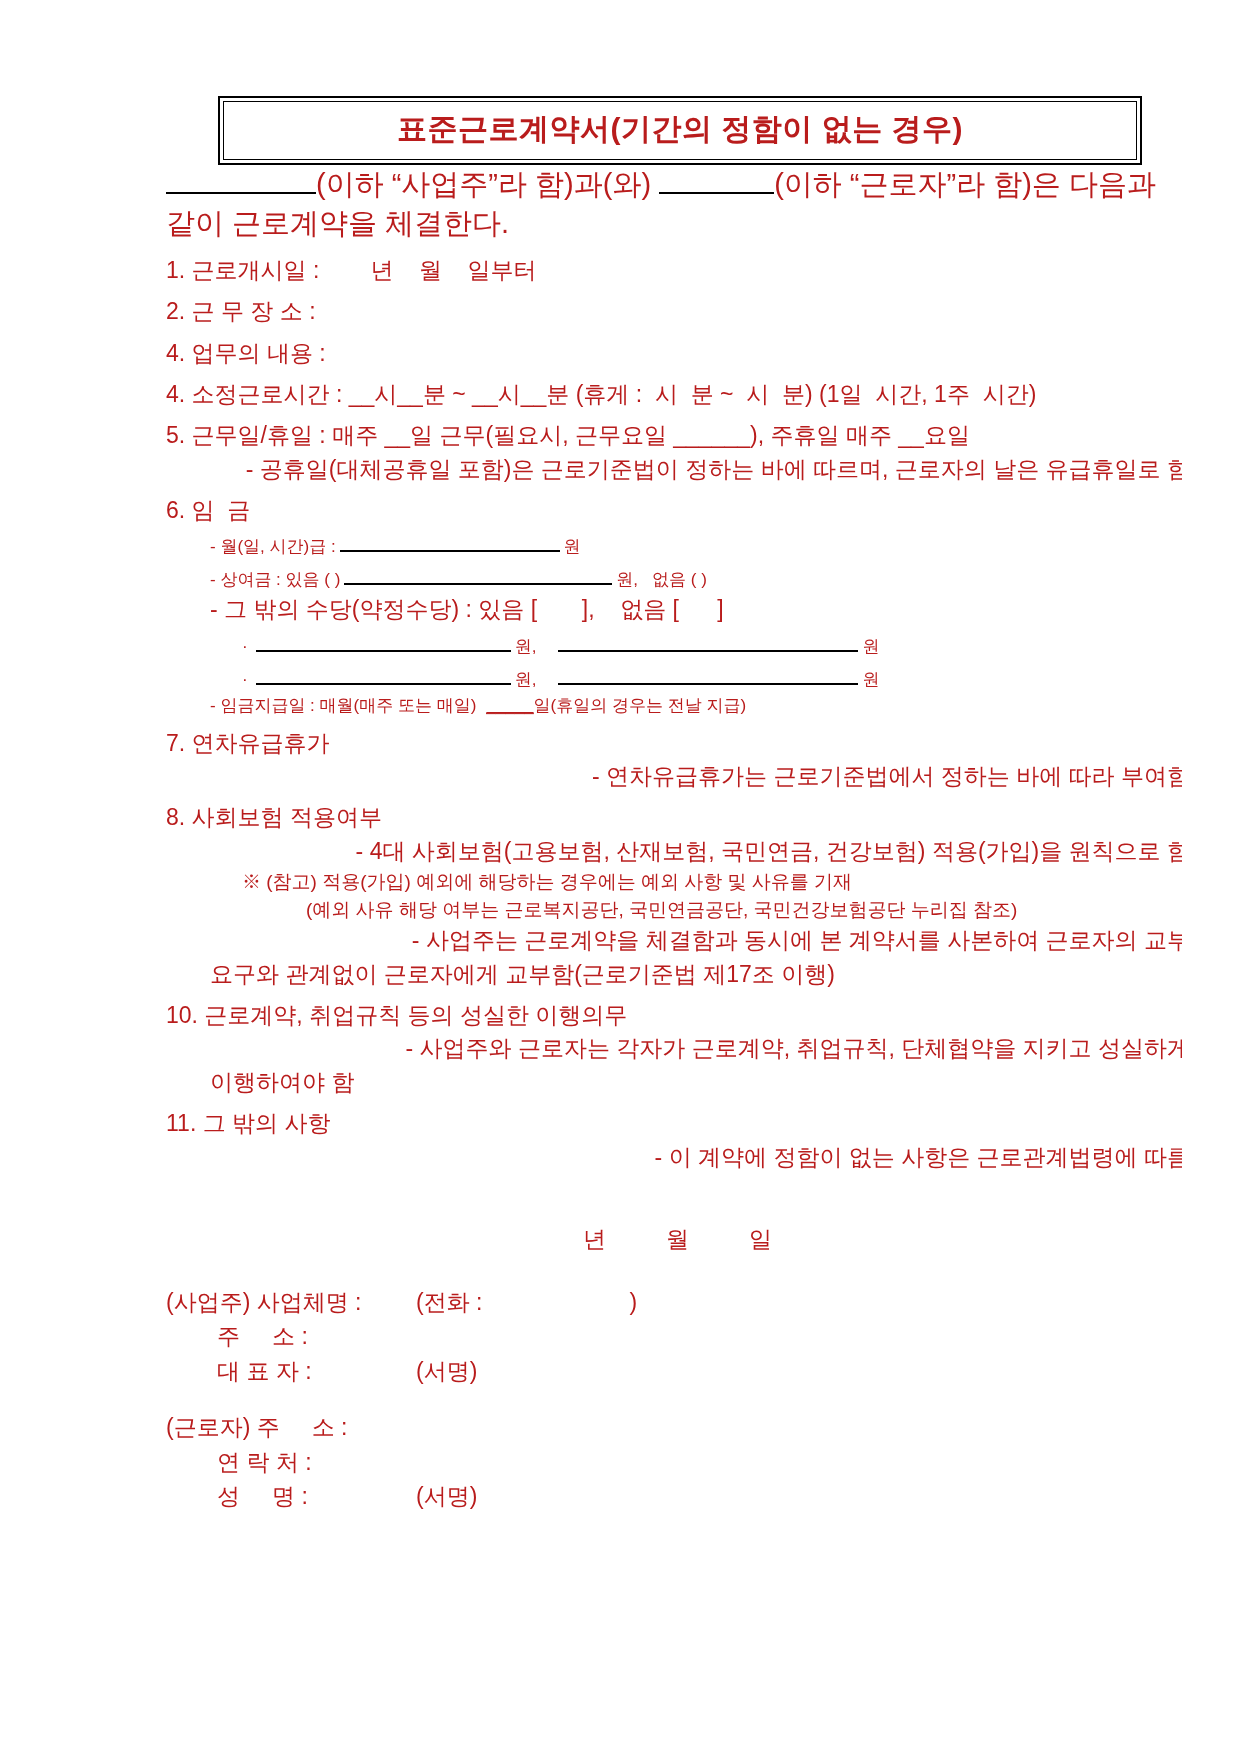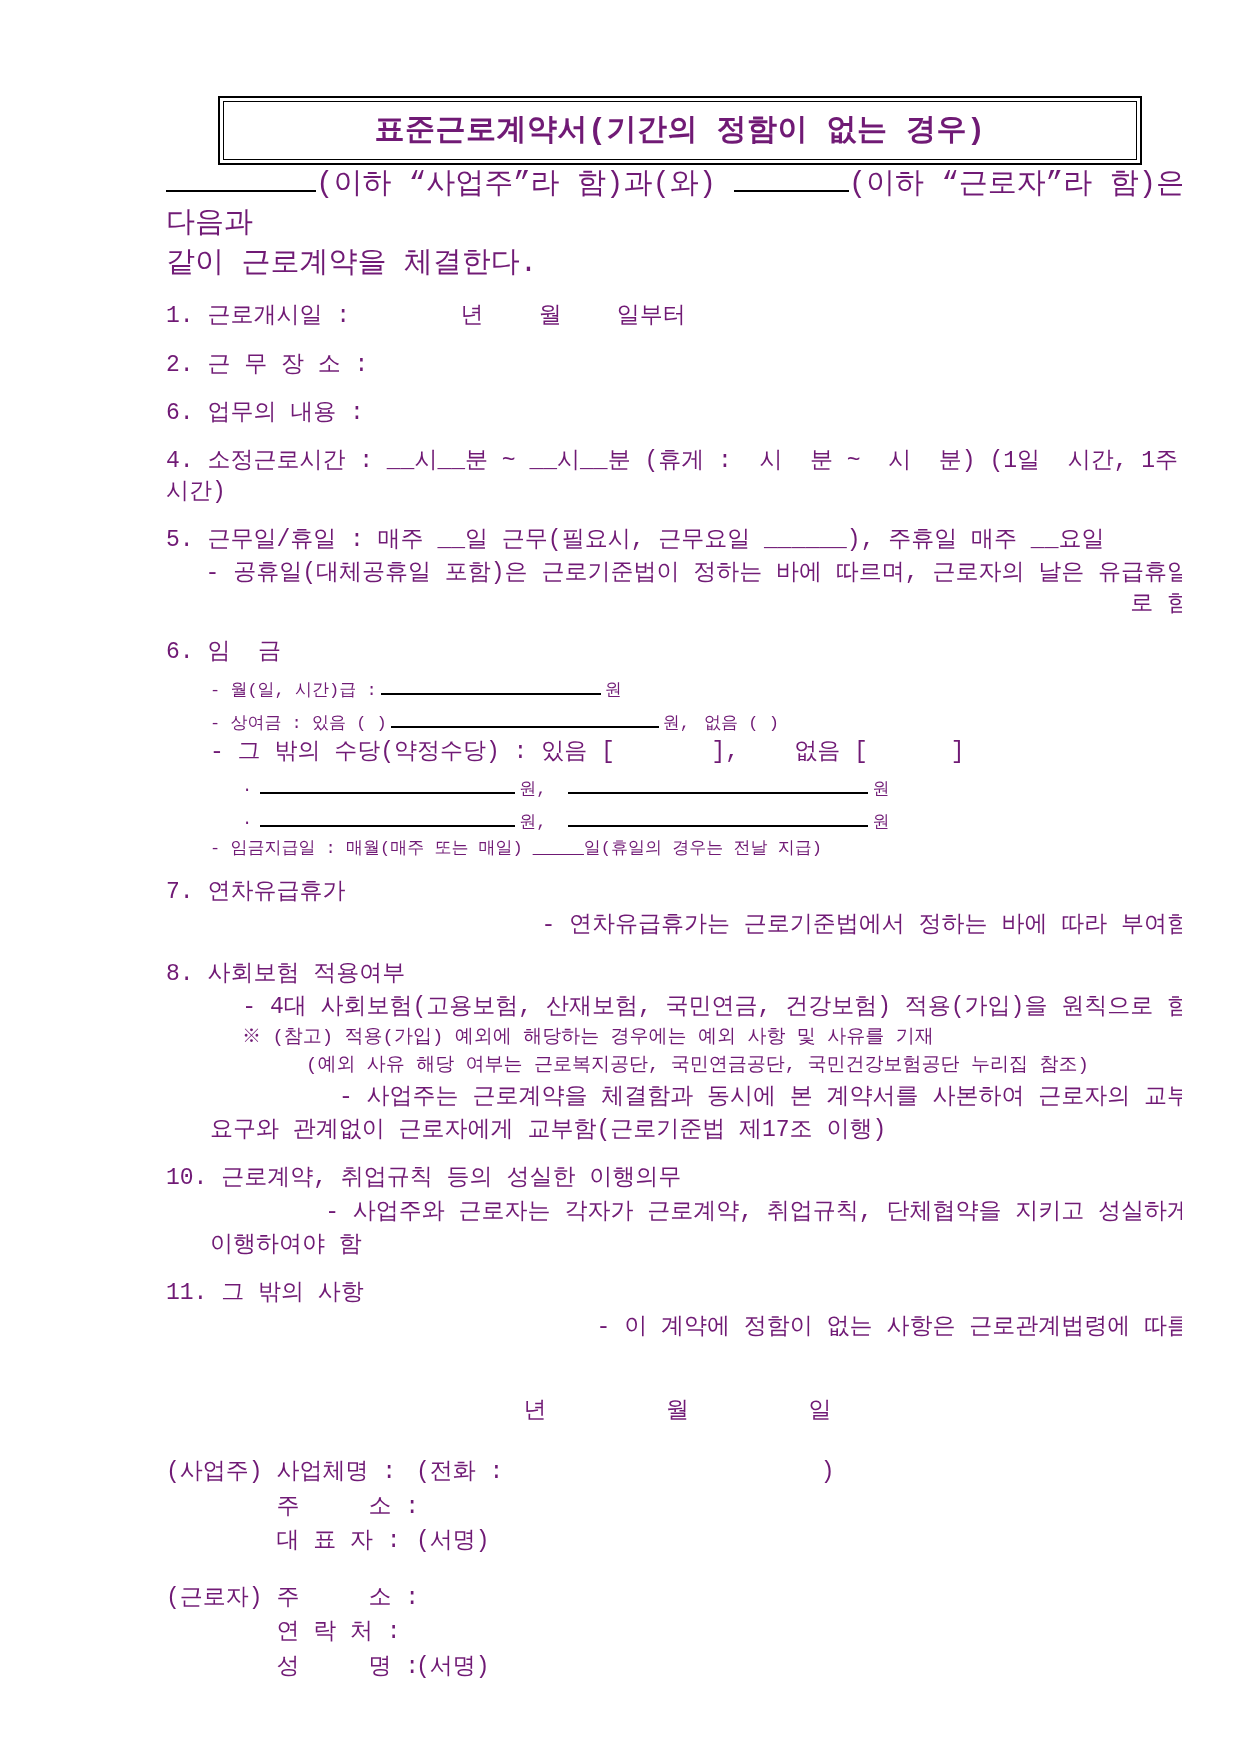--- a/index.html
+++ b/index.html
@@ -6,22 +6,22 @@
     margin: 0;
     padding: 0;
     background: #ffffff;
   }
   .page {
     position: relative;
     width: 1124px;
     height: 1755px;
     background: #ffffff;
     margin: 0 auto;
-    font-family: Liberation Mono, monospace;
-    color: #701a75;
+    font-family: Liberation Sans, sans-serif;
+    color: #b91c1c;
     overflow: hidden;
   }
   .sheet {
     position: absolute;
     left: 108px;
     top: 96px;
     width: 1024px;
   }
 
   
@@ -61,21 +61,21 @@
     line-height: 1.36;
   }
   .fill {
     display: inline-block;
     border-bottom: 2px solid #000;
     vertical-align: baseline;
   }
   .fill-w1 { width: 150px; }
   .fill-w2 { width: 115px; }
 
-  .item { margin-top: 18px; }
+  .item { margin-top: 11px; }
   .item-tight { margin-top: 3px; }
 
   
   .row { display: flex; align-items: baseline; font-size: 17px; }
   .under {
     border-bottom: 2px solid #000;
     display: inline-block;
     height: 22px;
   }
 
@@ -116,21 +116,21 @@
     <div class="intro">
       <span class="fill fill-w1"></span><span>(이하 “사업주”라 함)과(와)</span>
       <span class="fill fill-w2"></span><span>(이하 “근로자”라 함)은 다음과</span>
       <div>같이 근로계약을 체결한다.</div>
     </div>
 
     <div class="para lvl0 item">1. 근로개시일 :        년    월    일부터</div>
 
     <div class="para lvl0 item">2. 근 무 장 소 :</div>
 
-    <div class="para lvl0 item">6. 업무의 내용 :</div>
+    <div class="para lvl0 item">4. 업무의 내용 :</div>
 
     <div class="para lvl0 item">4. 소정근로시간 : __시__분 ~ __시__분 (휴게 :  시  분 ~  시  분) (1일  시간, 1주  시간)</div>
 
     <div class="para lvl0 item">5. 근무일/휴일 : 매주 __일 근무(필요시, 근무요일 ______), 주휴일 매주 __요일</div>
     <div class="para lvl1 item-tight">- 공휴일(대체공휴일 포함)은 근로기준법이 정하는 바에 따르며, 근로자의 날은 유급휴일로 함</div>
 
     <div class="para lvl0 item">6. 임  금</div>
 
     <div class="row lvl2 item-tight">
       <span>- 월(일, 시간)급 :</span>

